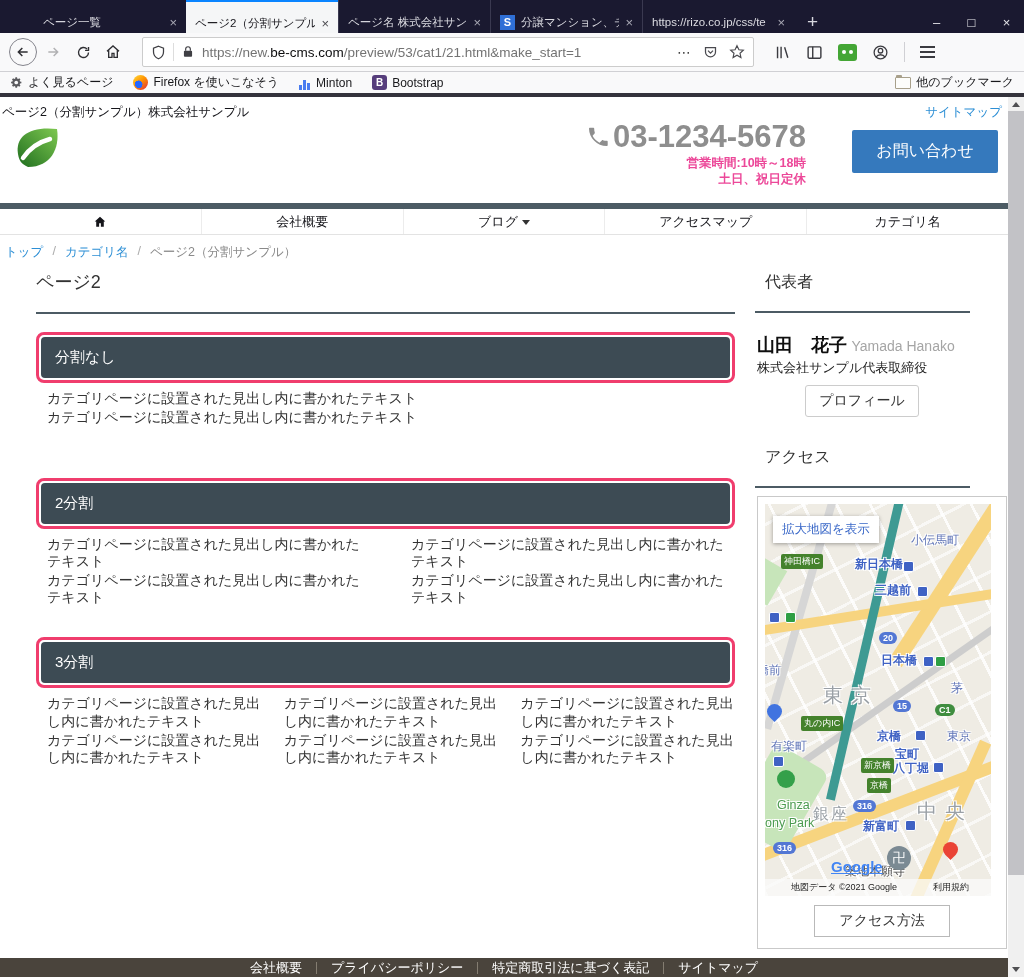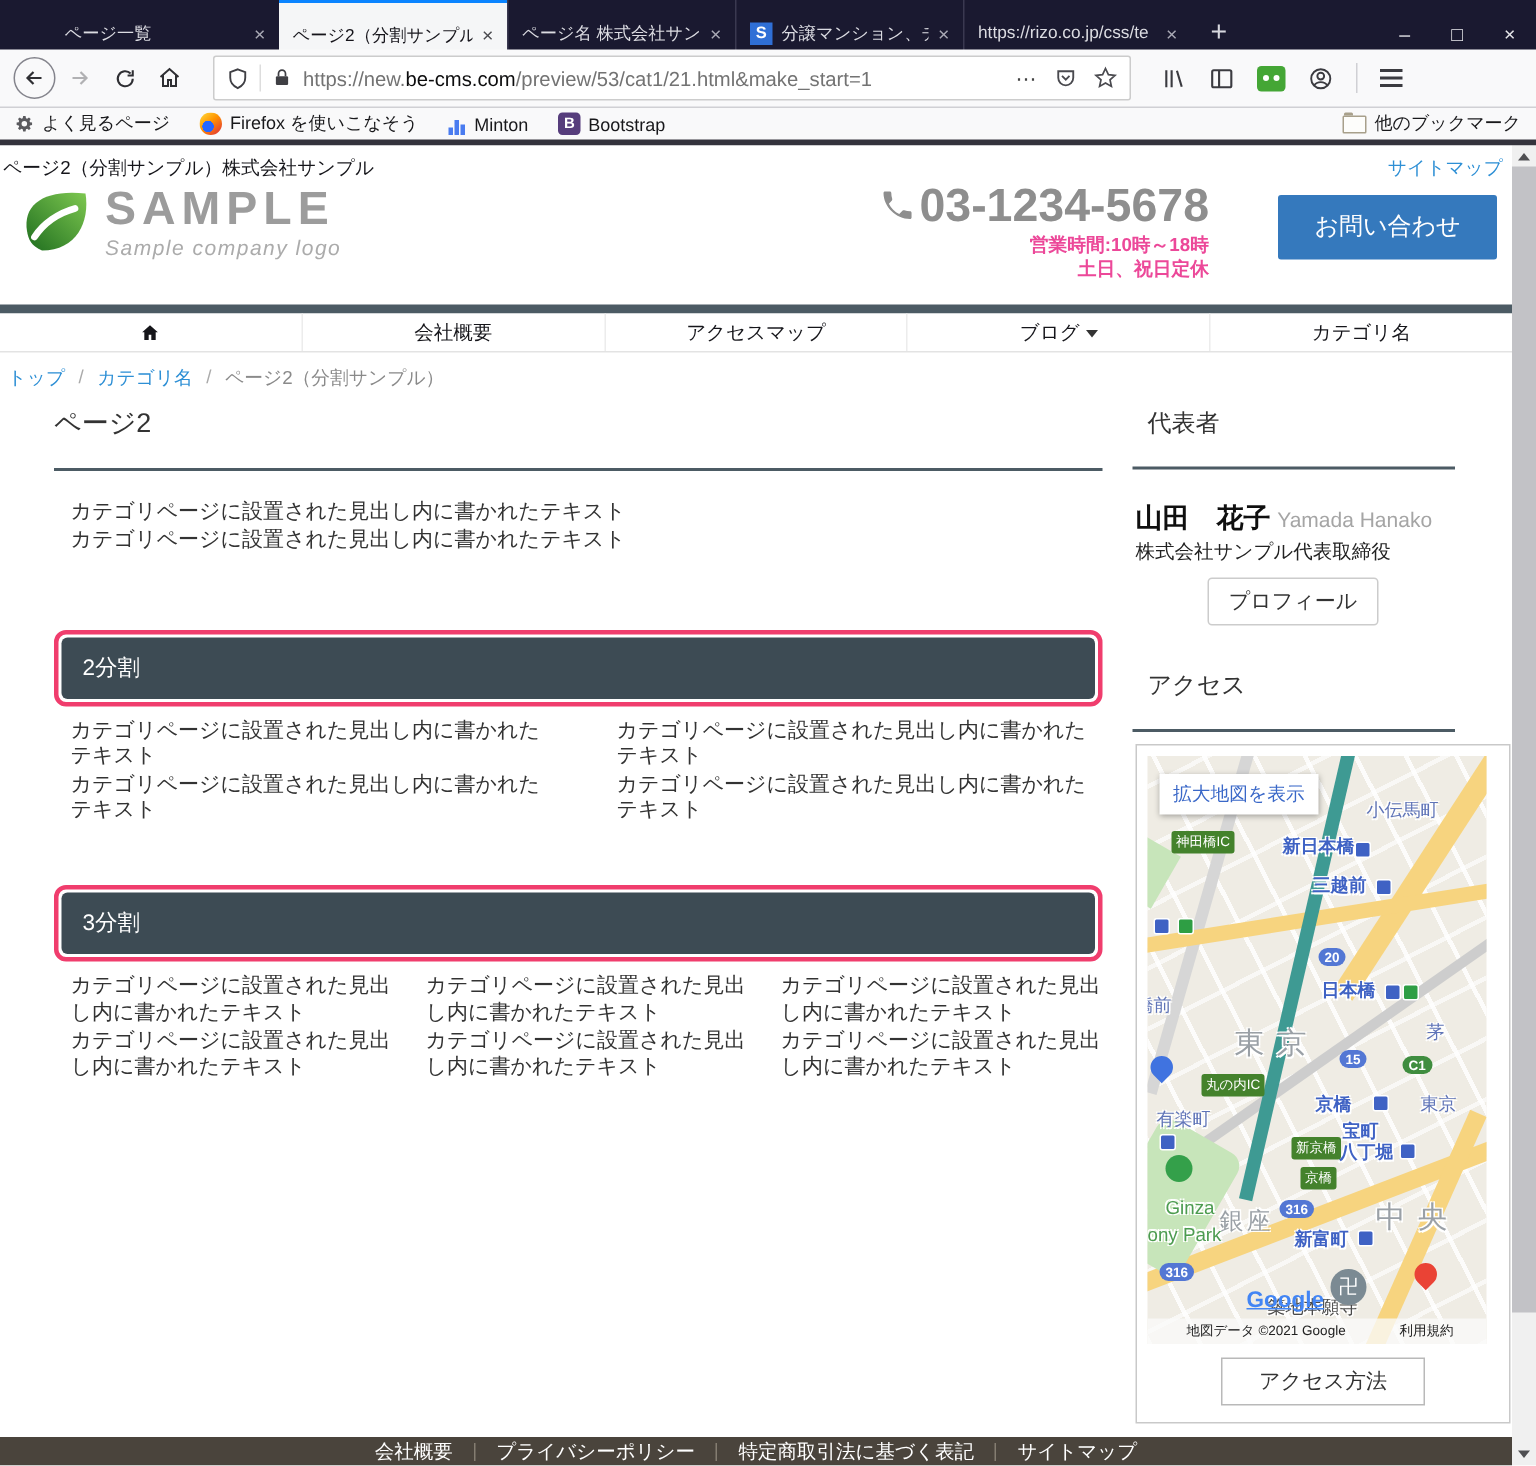--- a/index.html
+++ b/index.html
@@ -270,24 +270,20 @@
     <svg class="icon-svg" width="48" height="50" viewBox="0 0 48 50">
       <defs>
           <linearGradient id="leafg" x1="0" y1="1" x2="1" y2="0">
             <stop offset="0" stop-color="#1f6e1f"></stop>
             <stop offset="1" stop-color="#7ec850"></stop>
           </linearGradient>
         </defs>
       <path d="M5 31 C2 13 17 3 44 6 C47 25 38 44 15 44 C8 41 6 37 5 31 Z" fill="url(#leafg)"></path>
       <path d="M10 35 C16 26 26 19 37 16" stroke="#ffffff" stroke-width="4.5" fill="none" stroke-linecap="round"></path>
     </svg>
-    <span class="logo-text">
-      <span class="logo-name" style="display:block">SAMPLE</span>
-      <span class="logo-tagline" style="display:block">Sample company logo</span>
-    </span>
   </div>
 
   <div class="phone-block">
     <div class="phone-row">
       <svg class="icon-svg" width="24" height="24" viewBox="0 0 24 24" fill="#8e8e8e">
           <path d="M6.6 10.8c1.5 3 3.9 5.4 6.9 6.9l2.3-2.3c.3-.3.7-.4 1.1-.2 1.2.4 2.5.6 3.8.6.6 0 1 .4 1 1V20c0 .6-.4 1-1 1C11.2 21 3 12.8 3 3.7c0-.6.4-1 1-1h3.2c.6 0 1 .4 1 1 0 1.3.2 2.6.6 3.8.1.4 0 .8-.2 1.1l-2 2.2z"></path>
         </svg>
       <span class="phone-number">03-1234-5678</span>
     </div>
     <div class="phone-hours">営業時間:10時～18時</div>
@@ -300,43 +296,46 @@
   <div class="mainnav">
     <div class="nav-item">
       <svg class="icon-svg" width="14" height="14" viewBox="0 0 24 24" fill="#15151a">
           <path d="M12 3l9 8h-2.5v9h-5v-6h-3v6h-5v-9H3z"></path>
         </svg>
     </div>
     <div class="nav-item">
         <span>会社概要</span>
       </div>
     <div class="nav-item">
-        <span>アクセスマップ</span>
-      </div>
-    <div class="nav-item">
         <span>ブログ</span>
         <span class="caret"></span>
+      </div>
+    <div class="nav-item">
+        <span>アクセスマップ</span>
       </div>
     <div class="nav-item">
         <span>カテゴリ名</span>
       </div>
   </div>
 
   <div class="breadcrumb">
     <a class="bc-link">トップ</a>
     <span class="bc-sep">/</span>
     <a class="bc-link">カテゴリ名</a>
     <span class="bc-sep">/</span>
     <span class="bc-current">ページ2（分割サンプル）</span>
   </div>
 
   <div class="main-col">
     <h1 class="page-title">ページ2</h1>
 
     <div class="split-section">
+      <div class="split-head">
+        <div class="split-head-inner">分割なし</div>
+      </div>
       <div class="sec-body">
         <p>カテゴリページに設置された見出し内に書かれたテキスト</p>
         <p>カテゴリページに設置された見出し内に書かれたテキスト</p>
       </div>
     </div>
 
     <div class="split-section" style="margin-top:52px;">
       <div class="split-head">
         <div class="split-head-inner">2分割</div>
       </div>
@@ -345,21 +344,21 @@
           <p>カテゴリページに設置された見出し内に書かれたテキスト</p>
           <p>カテゴリページに設置された見出し内に書かれたテキスト</p>
         </div>
         <div class="col">
           <p>カテゴリページに設置された見出し内に書かれたテキスト</p>
           <p>カテゴリページに設置された見出し内に書かれたテキスト</p>
         </div>
       </div>
     </div>
 
-    <div class="split-section" style="margin-top:40px;">
+    <div class="split-section" style="margin-top:29px;">
       <div class="split-head">
         <div class="split-head-inner">3分割</div>
       </div>
       <div class="sec-body cols cols3">
         <div class="col">
           <p>カテゴリページに設置された見出し内に書かれたテキスト</p>
           <p>カテゴリページに設置された見出し内に書かれたテキスト</p>
         </div>
         <div class="col">
           <p>カテゴリページに設置された見出し内に書かれたテキスト</p>

